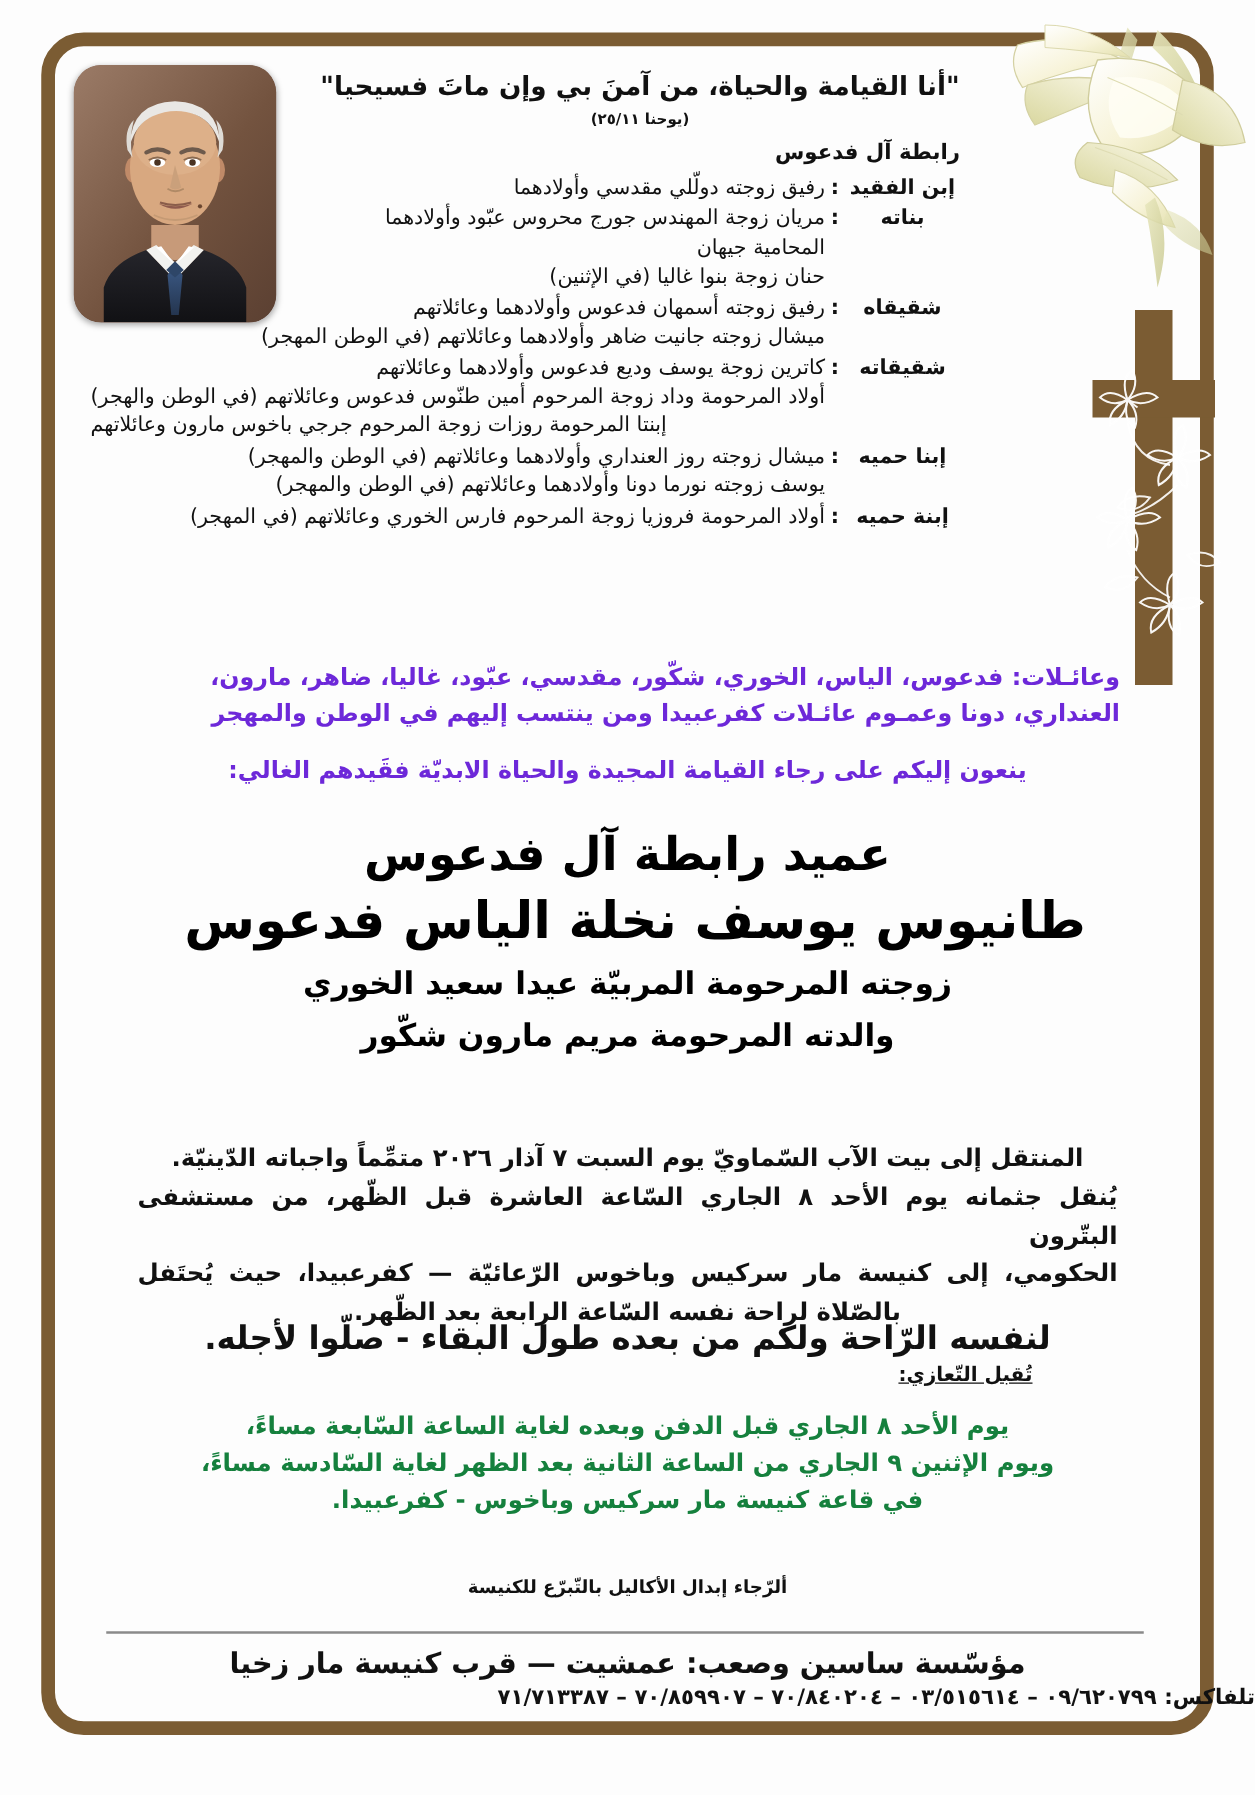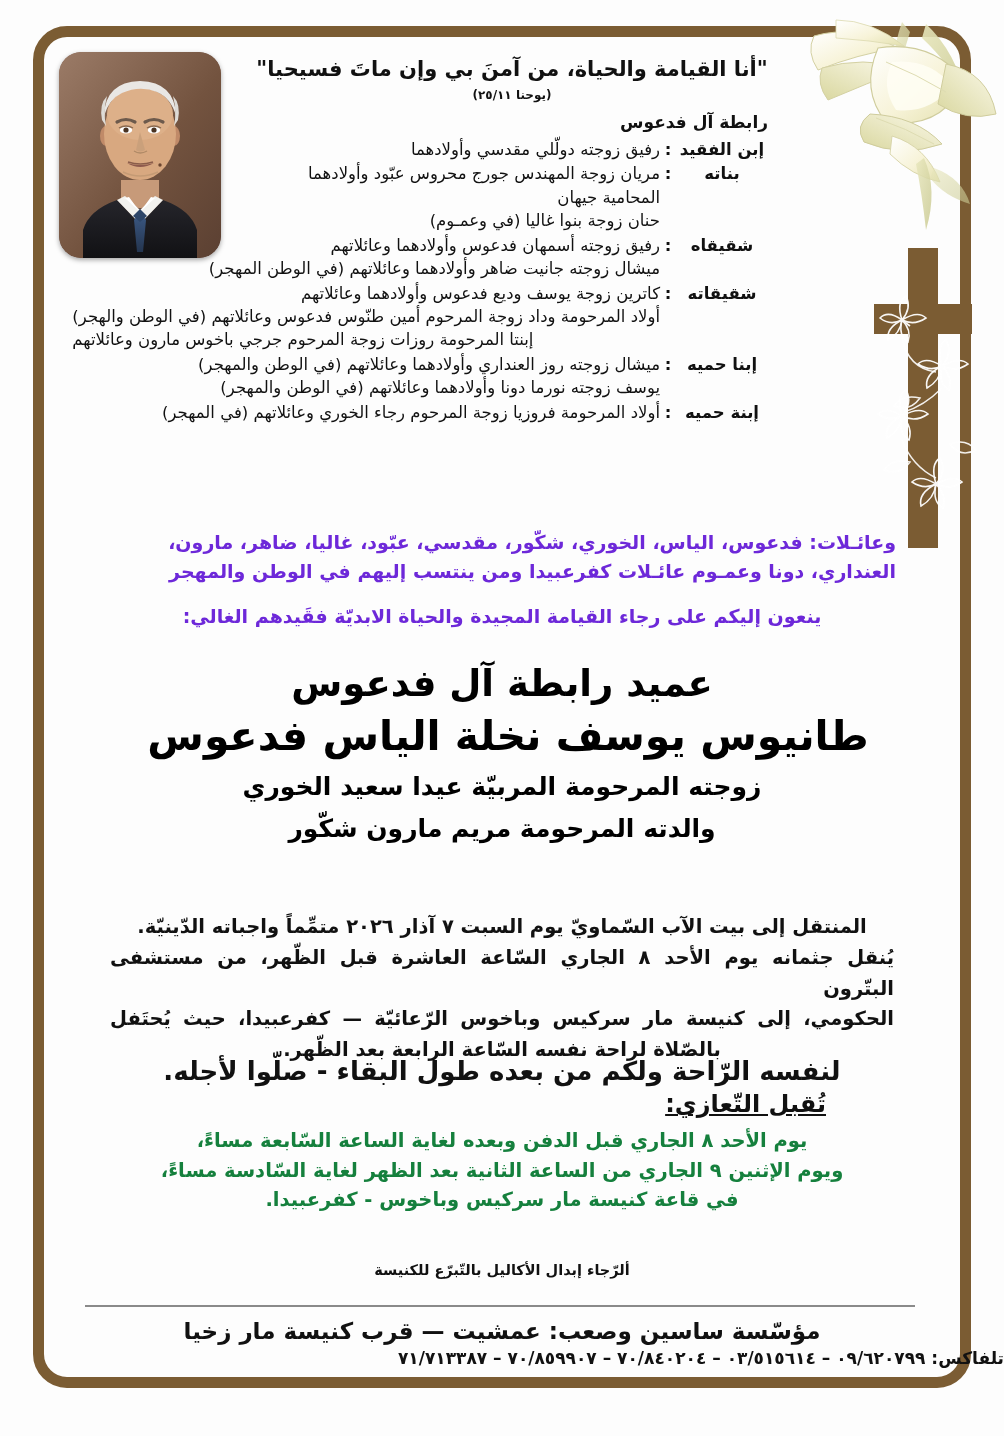--- a/index.html
+++ b/index.html
@@ -232,21 +232,21 @@
     font-size: 26px;
     font-weight: bold;
     color: #111;
   }
 
   .cond-head {
     position: absolute;
     right: 178px;
     top: 1090px;
     direction: rtl;
-    font-size: 24px;
+    font-size: 16px;
     font-weight: bold;
     color: #111;
     text-decoration: underline;
   }
 
   .cond-lines {
     position: absolute;
     left: 0; right: 0;
     top: 1126px;
     text-align: center;
@@ -474,21 +474,21 @@
         <div class="fam-val">رفيق زوجته دولّلي مقدسي وأولادهما</div>
       </div>
     </div>
 
     <div class="fam-row">
       <div class="fam-label">بناته</div>
       <div class="fam-colon">:</div>
       <div class="fam-values">
         <div class="fam-val">مريان زوجة المهندس جورج محروس عبّود وأولادهما</div>
         <div class="fam-val">المحامية جيهان</div>
-        <div class="fam-val">حنان زوجة بنوا غاليا (في وعمـوم)</div>
+        <div class="fam-val">حنان زوجة بنوا غاليا (في الإثنين)</div>
       </div>
     </div>
 
     <div class="fam-row">
       <div class="fam-label">شقيقاه</div>
       <div class="fam-colon">:</div>
       <div class="fam-values">
         <div class="fam-val">رفيق زوجته أسمهان فدعوس وأولادهما وعائلاتهم</div>
         <div class="fam-val">ميشال زوجته جانيت ضاهر وأولادهما وعائلاتهم (في الوطن المهجر)</div>
       </div>
@@ -510,21 +510,21 @@
       <div class="fam-values">
         <div class="fam-val">ميشال زوجته روز العنداري وأولادهما وعائلاتهم (في الوطن والمهجر)</div>
         <div class="fam-val">يوسف زوجته نورما دونا وأولادهما وعائلاتهم (في الوطن والمهجر)</div>
       </div>
     </div>
 
     <div class="fam-row">
       <div class="fam-label">إبنة حميه</div>
       <div class="fam-colon">:</div>
       <div class="fam-values">
-        <div class="fam-val">أولاد المرحومة فروزيا زوجة المرحوم رجاء الخوري وعائلاتهم (في المهجر)</div>
+        <div class="fam-val">أولاد المرحومة فروزيا زوجة المرحوم فارس الخوري وعائلاتهم (في المهجر)</div>
       </div>
     </div>
 
   </div>
 
   <div class="families">
     <div>وعائـلات: فدعوس، الياس، الخوري، شكّور، مقدسي، عبّود، غاليا، ضاهر، مارون،</div>
     <div>العنداري، دونا وعمـوم عائـلات كفرعبيدا ومن ينتسب إليهم في الوطن والمهجر</div>
     <span class="last-line">ينعون إليكم على رجاء القيامة المجيدة والحياة الابديّة فقَيدهم الغالي:</span>
   </div>

